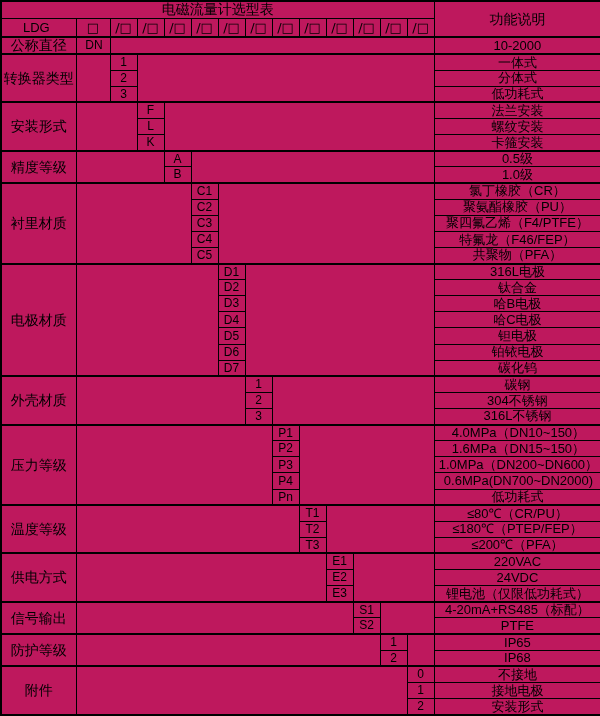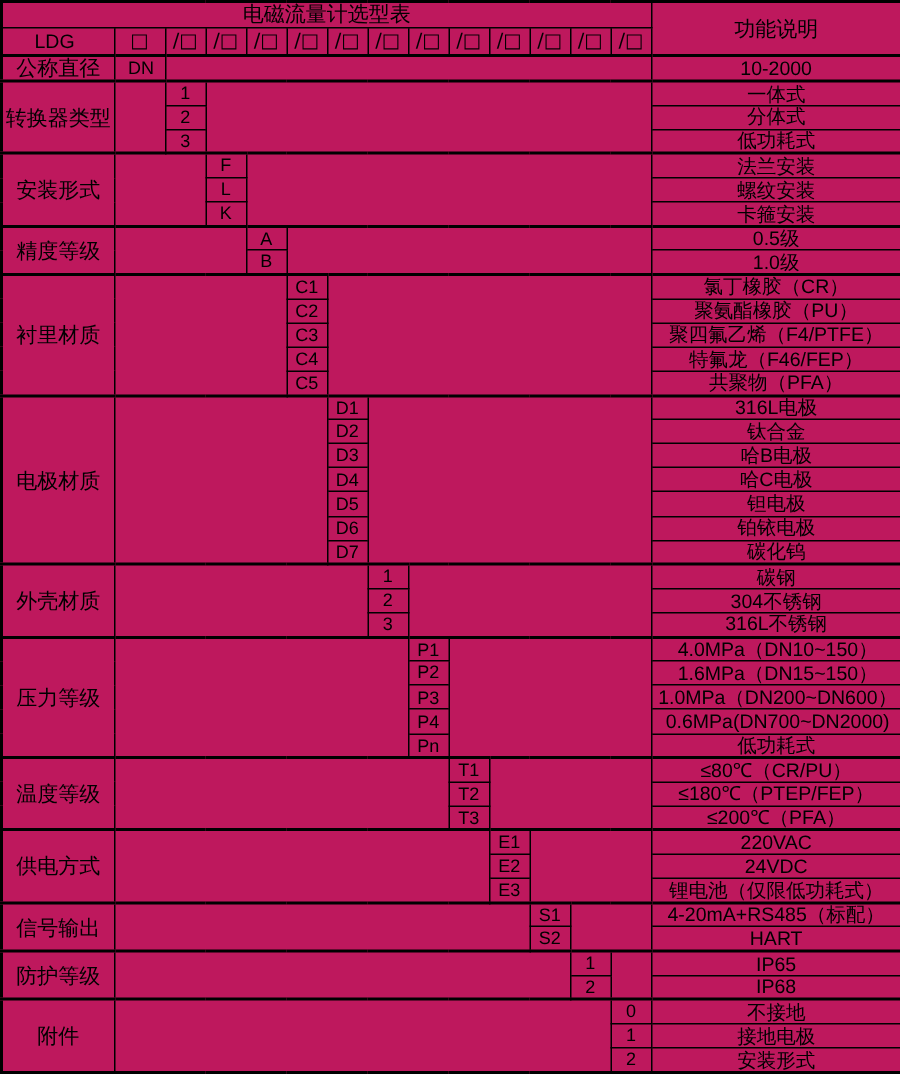--- a/index.html
+++ b/index.html
@@ -252,21 +252,21 @@
         </tr>
         <tr class="data sec">
           <td class="cat" rowspan="2">信号输出</td>
           <td class="blank" colspan="10" rowspan="2"></td>
           <td class="code">S1</td>
           <td class="blank" colspan="2" rowspan="2"></td>
           <td class="desc">4-20mA+RS485（标配）</td>
         </tr>
         <tr class="data">
           <td class="code">S2</td>
-          <td class="desc">HART</td>
+          <td class="desc">PTFE</td>
         </tr>
         <tr class="data sec">
           <td class="cat" rowspan="2">防护等级</td>
           <td class="blank" colspan="11" rowspan="2"></td>
           <td class="code">1</td>
           <td class="blank" colspan="1" rowspan="2"></td>
           <td class="desc">IP65</td>
         </tr>
         <tr class="data">
           <td class="code">2</td>

